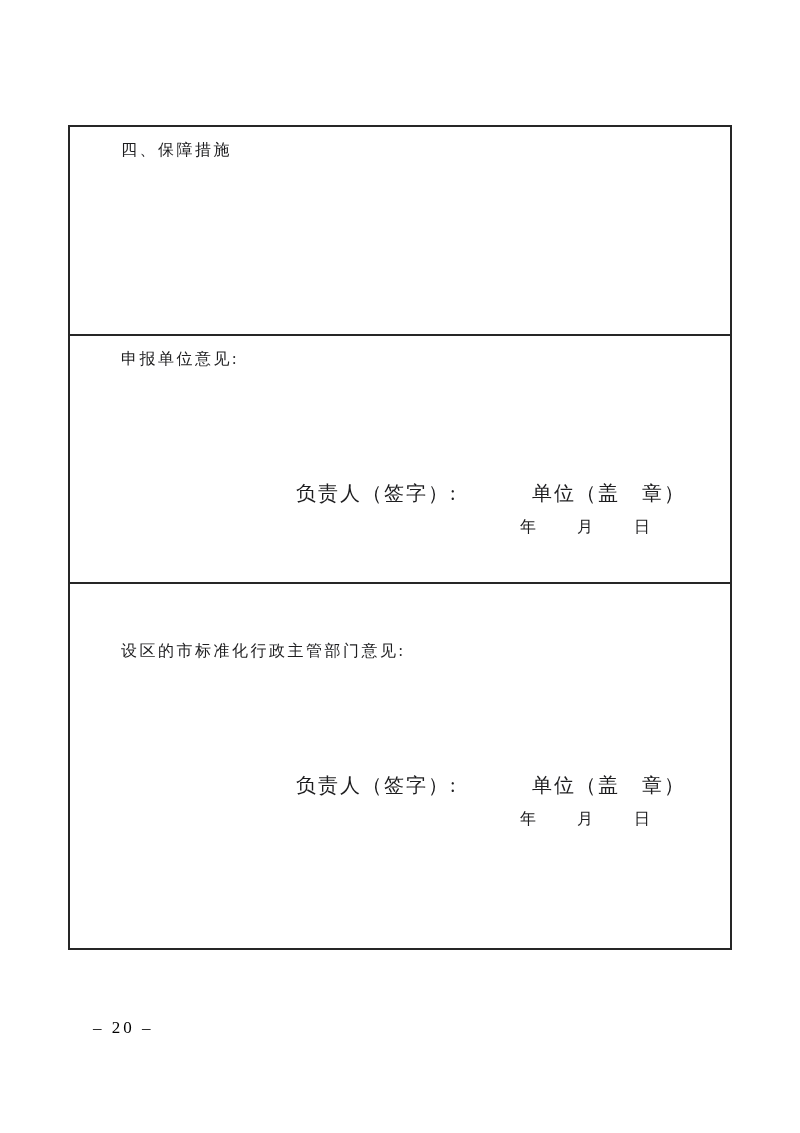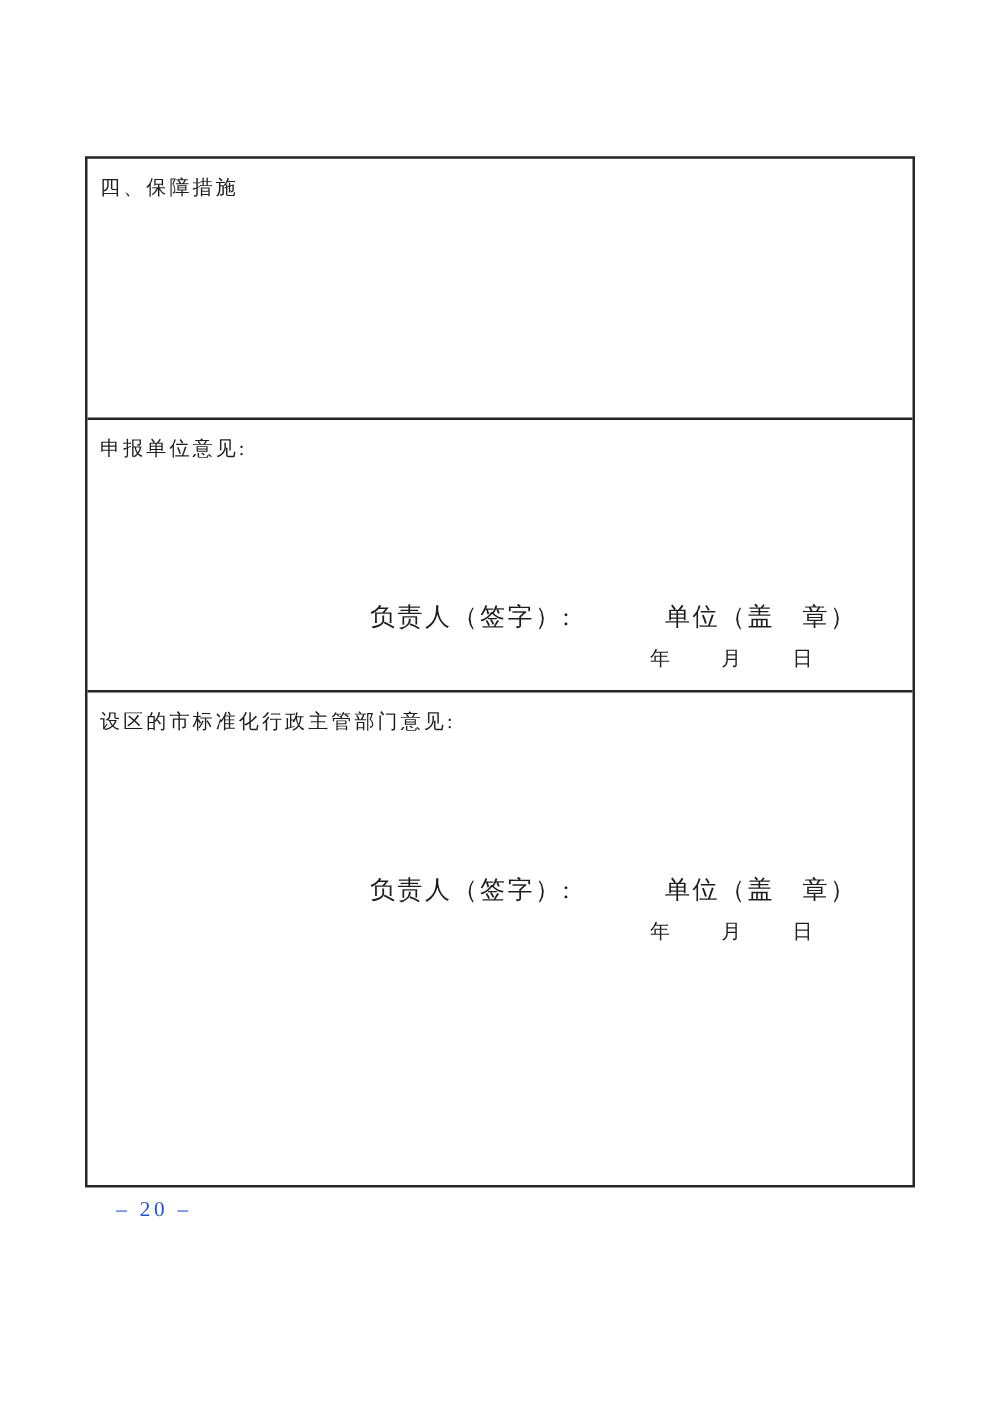--- a/index.html
+++ b/index.html
@@ -19,25 +19,26 @@
     top: 125px;
     width: 664px;
     height: 825px;
     border: 2px solid #262626;
     background: #ffffff;
   }
   .form-row {
     position: relative;
     border-bottom: 2px solid #262626;
     width: 100%;
+    padding-left: 41px;
   }
-  .form-row:last-child { border-bottom: none; }
+  .form-row:last-child { border-bottom: none; margin-top: 44px; }
   .r1 { height: 209px; }
   .r2 { height: 186px; }
-  .r3 { height: 218px; }
+  .r3 { height: 248px; }
   .r4 { height: 211px; }
   .section-label {
     padding: 13px 0 0 10px;
     font-size: 16px;
     letter-spacing: 2.5px;
     white-space: nowrap;
   }
   .fill-area {
     position: absolute;
     left: 0; right: 0; top: 40px; bottom: 0;
@@ -62,24 +63,24 @@
     position: absolute;
     left: 450px;
     top: 181px;
     display: flex;
     gap: 41px;
     font-size: 16px;
   }
   .page-number {
     position: absolute;
     left: 93px;
-    top: 958px;
+    top: 1018px;
     font-size: 17px;
     letter-spacing: 3px;
-    color: #1d4ed8;
+    color: #000000;
     white-space: nowrap;
   }
 </style>
 </head>
 <body>
 
 <div class="page">
 
   <div class="form-table">
 

